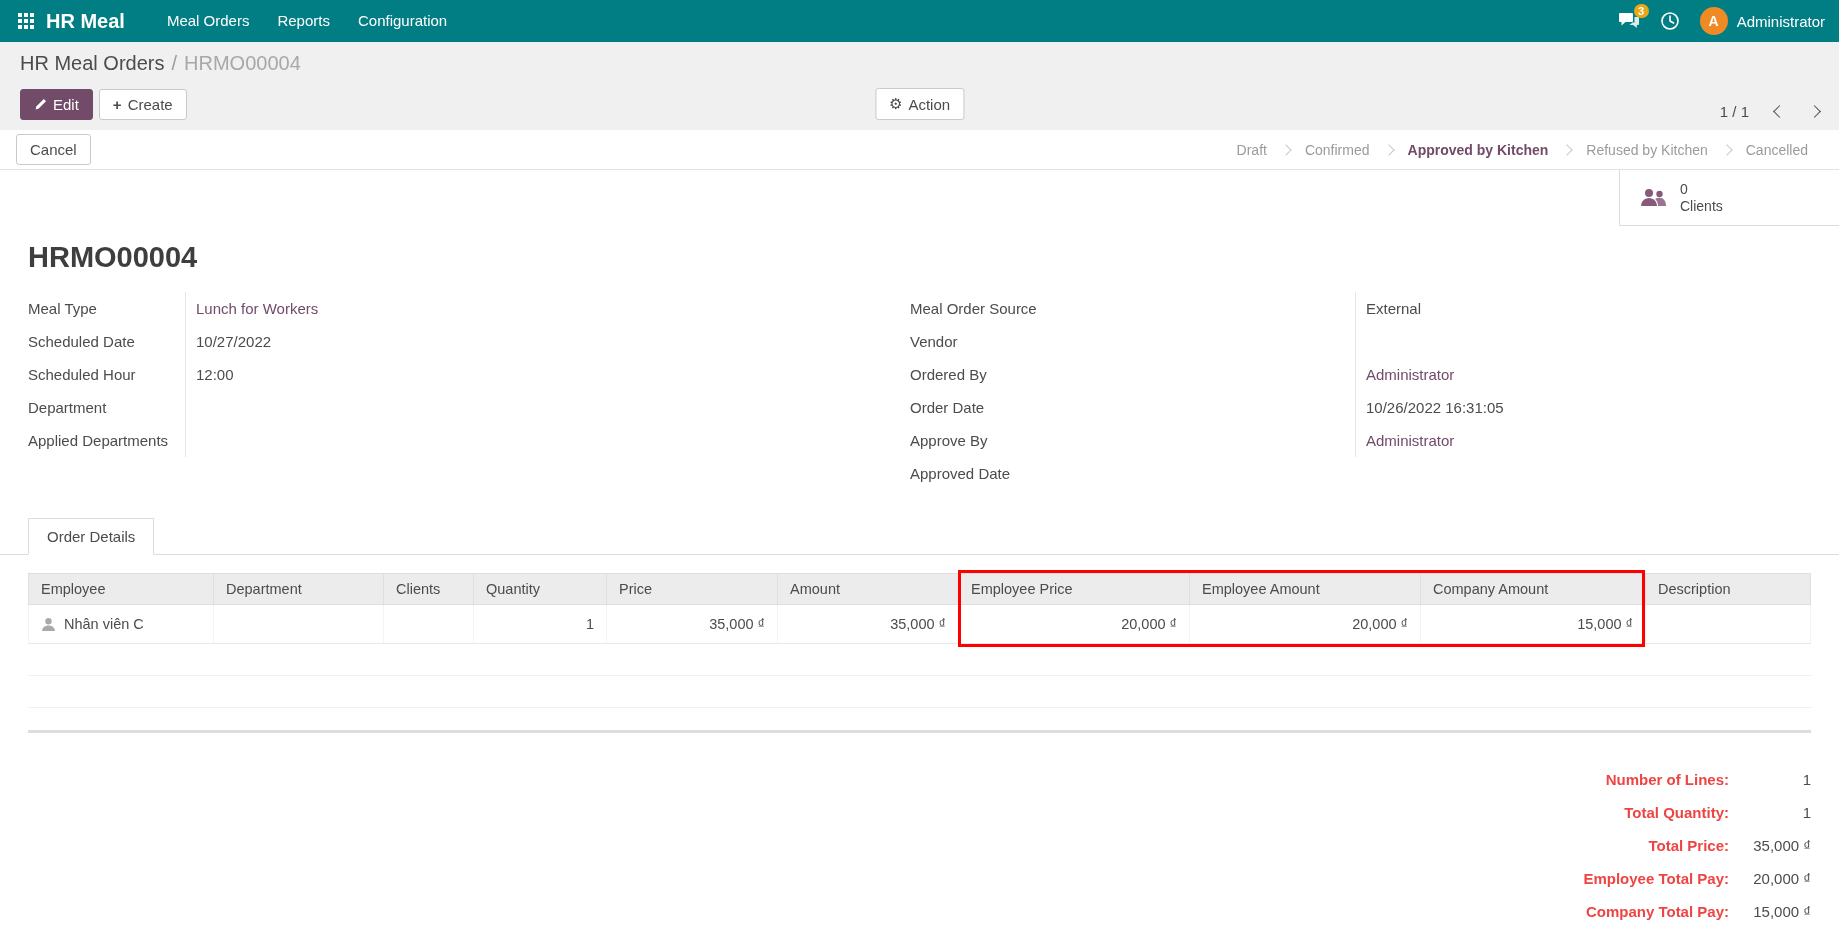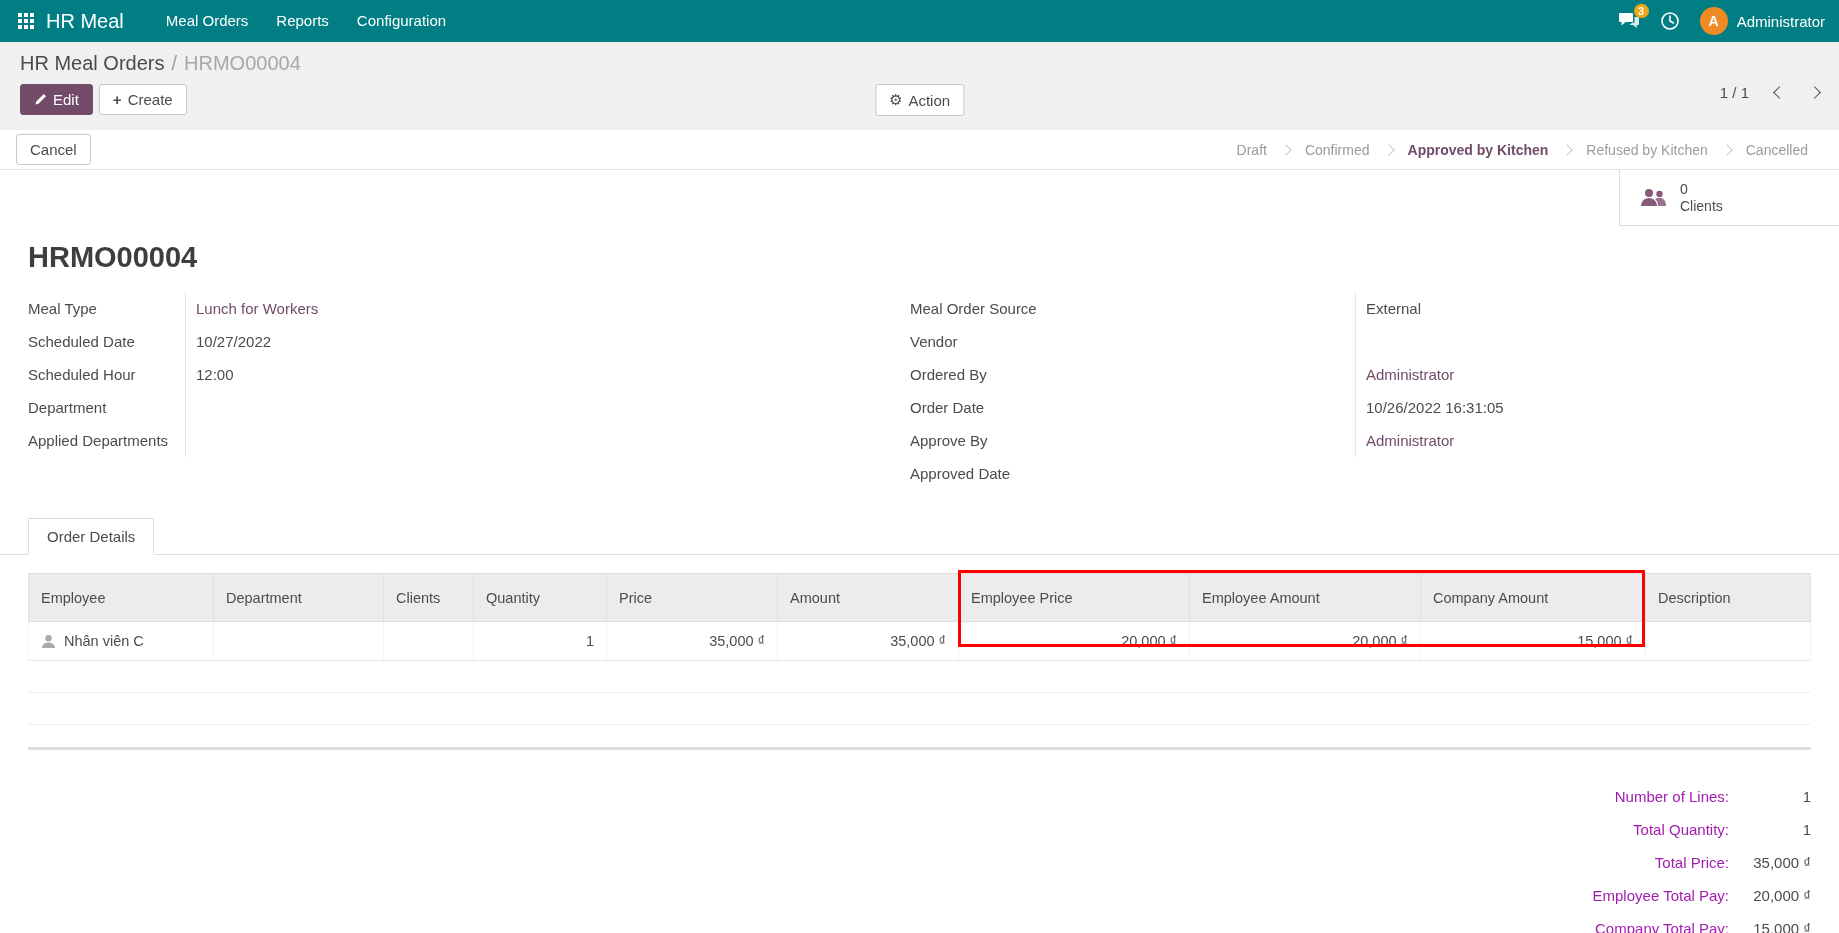--- a/index.html
+++ b/index.html
@@ -12,21 +12,21 @@
     overflow: hidden;
   }
 
   
   .topbar {
     height: 42px; background: #017e84; display: flex; align-items: center;
     color: #fff; padding: 0 14px;
   }
   .apps-icon { display:grid; grid-template-columns:repeat(3,4px); grid-gap:2px; margin:0 12px 0 4px; cursor:pointer; }
   .apps-icon i { width:4px; height:4px; background:#fff; display:block; }
-  .brand { font-size:20px; font-weight:normal; margin-right:28px; cursor:pointer; }
+  .brand { font-size:20px; font-weight:bold; margin-right:28px; cursor:pointer; }
   .menu-item { line-height:42px; padding:0 14px; font-size:15px; cursor:pointer; }
   .topbar-right { margin-left:auto; display:flex; align-items:center; gap:20px; }
   .icon-wrap { position:relative; display:flex; align-items:center; cursor:pointer; }
   .badge {
     position:absolute; top:-7px; right:-9px; background:#eaa819; color:#fff;
     font-size:11px; line-height:14px; min-width:15px; text-align:center;
     border-radius:8px; padding:0 3px; font-weight:bold;
   }
   .user-block { display:flex; align-items:center; gap:9px; cursor:pointer; }
   .avatar {
@@ -34,21 +34,21 @@
     display:flex; align-items:center; justify-content:center; font-size:14px; font-weight:bold;
   }
   .user-name { font-size:15px; }
 
   
   .control-panel { background:#f0f0f0; padding:8px 20px 10px; }
   .breadcrumb { font-size:20px; line-height:26px; }
   .breadcrumb .parent { color:#4c4c4c; cursor:pointer; }
   .breadcrumb .sep { color:#9d9d9d; margin:0 7px; }
   .breadcrumb .current { color:#a8a8a8; }
-  .buttons-row { position:relative; display:flex; align-items:flex-start; margin-top:8px; height:36px; }
+  .buttons-row { position:relative; display:flex; align-items:flex-end; margin-top:8px; height:36px; }
   .btn {
     display:inline-flex; align-items:center; gap:6px; font-size:15px;
     padding:6px 13px; border:1px solid #c9c9c9; background:#fff; color:#4c4c4c;
     border-radius:3px; cursor:pointer; white-space:nowrap; font-family:inherit;
   }
   .btn-primary { background:#714B67; border-color:#714B67; color:#fff; }
   .btn + .btn { margin-left:6px; }
   .action-center { position:absolute; left:50%; transform:translateX(-50%); }
   .gear { font-size:15px; }
   .pager { margin-left:auto; display:flex; align-items:center; gap:26px; }
@@ -94,41 +94,41 @@
   .tab {
     padding:9px 18px; font-size:15px; color:#4c4c4c; background:#fff; cursor:pointer;
     border:1px solid #dcdcdc; border-bottom:1px solid #fff; margin-bottom:-1px;
   }
 
   
   .table-wrap { position:relative; margin:18px 28px 0; }
   table.olist { border-collapse:collapse; table-layout:fixed; width:1782px; font-size:14.5px; }
   table.olist th {
     background:#ececec; font-weight:normal; color:#4c4c4c; text-align:left;
-    border:1px solid #dfdfdf; padding:6px 12px; height:48px; white-space:nowrap; cursor:pointer;
+    border:1px solid #dfdfdf; padding:6px 12px; height:31px; white-space:nowrap; cursor:pointer;
   }
   table.olist td {
     padding:9px 12px; height:39px; border-bottom:1px solid #e8e8e8;
     border-right:1px solid #f4f4f4; color:#4c4c4c; white-space:nowrap; overflow:hidden;
   }
   table.olist td:first-child { border-left:1px solid #f4f4f4; }
   .num { text-align:right; }
   .emp-cell { display:flex; align-items:center; gap:8px; }
   .highlight-box {
     position:absolute; left:930px; top:-3px; width:687px; height:77px;
     border:3px solid #ff0000; pointer-events:none;
   }
 
   .empty-row { height:32px; border-bottom:1px solid #f0f0f0; margin:0 28px; }
   .section-sep { border-bottom:3px solid #dddddd; margin:22px 28px 0; }
 
   
   .totals { margin:30px 28px 0; }
   .total-row { display:flex; justify-content:flex-end; align-items:center; height:33px; font-size:15px; }
-  .total-label { font-weight:normal; color:#a21caf; }
+  .total-label { font-weight:bold; color:#ef4444; }
   .total-value { width:82px; text-align:right; }
 </style>
 </head>
 <body>
 
 <div class="topbar">
   <span class="apps-icon">
     <i></i>
       <i></i>
       <i></i>

